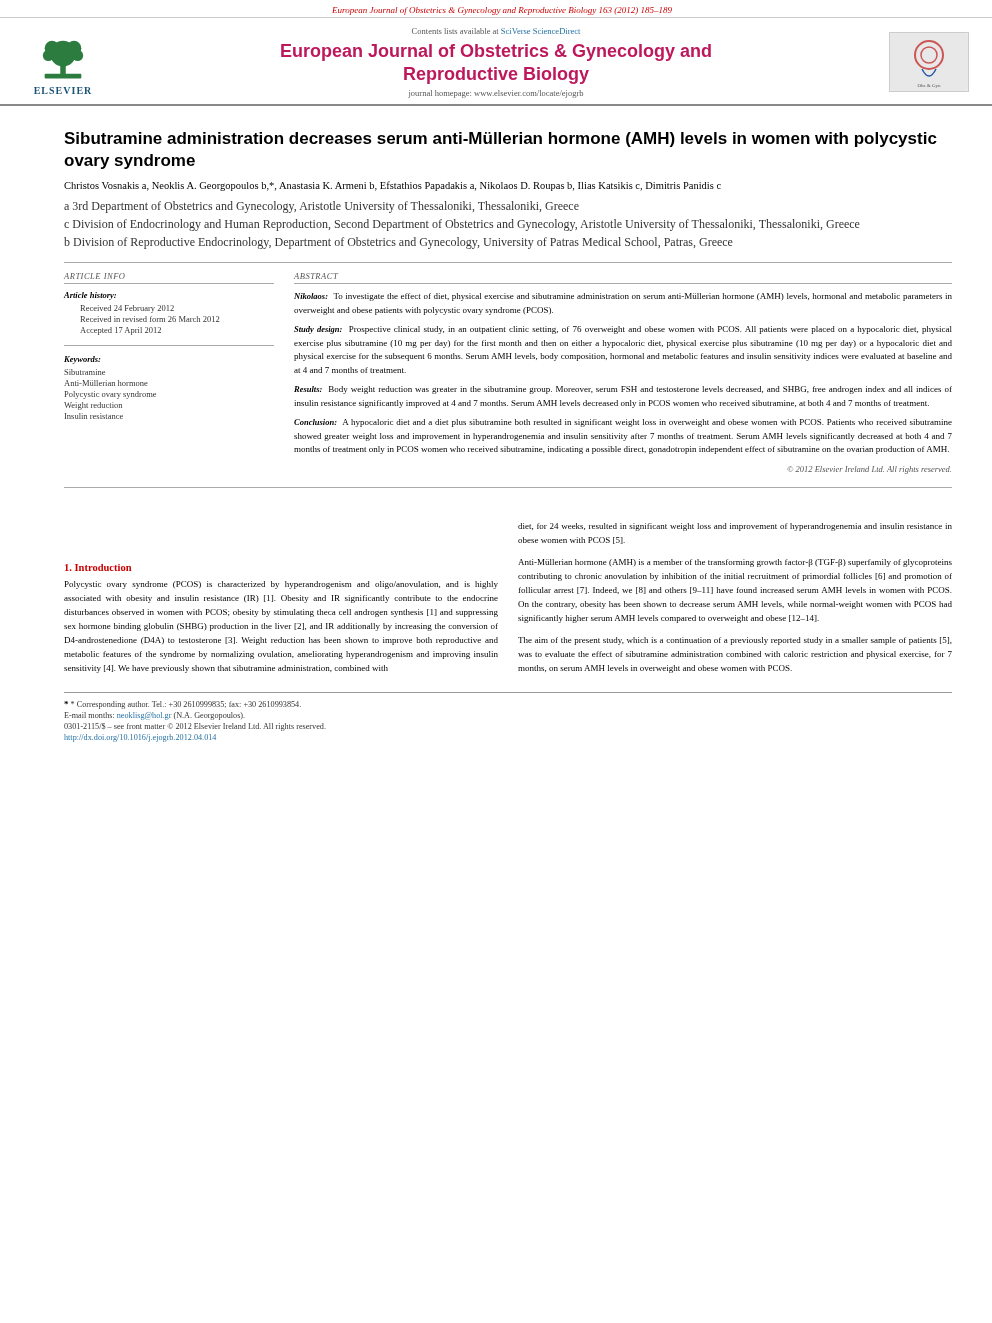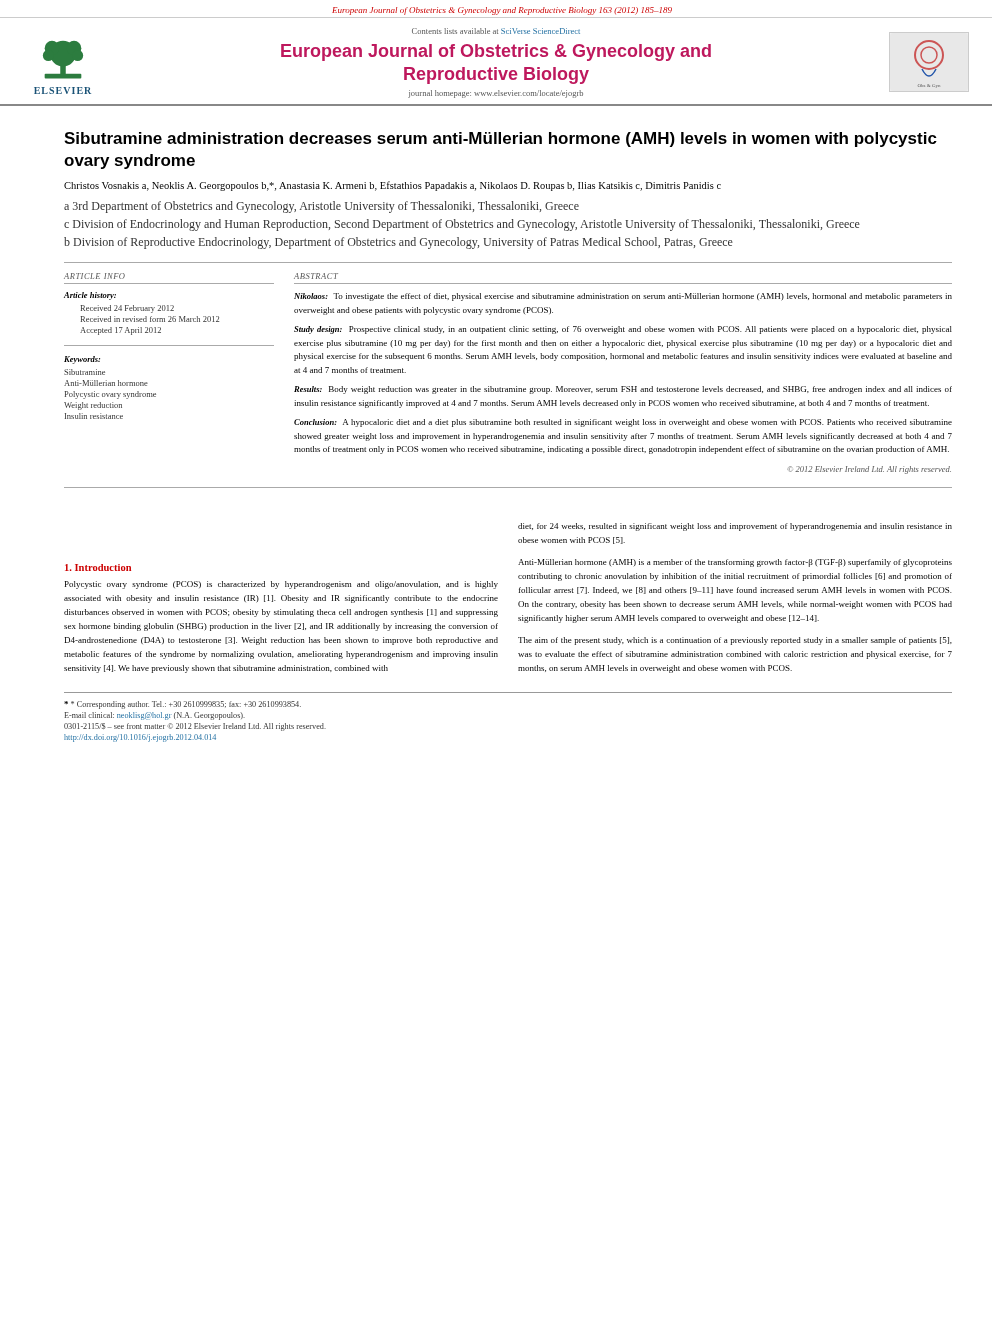--- a/index.html
+++ b/index.html
@@ -374,21 +374,21 @@
       </div>
     </div>
   </div>
 
   <div class="footnote-area">
     <div class="footnote-line">
       <span class="star">*</span>
       <span>* Corresponding author. Tel.: +30 2610999835; fax: +30 2610993854.</span>
     </div>
     <div class="footnote-line">
-      <span>E-mail clinical:</span>
+      <span>E-mail months:</span>
       <a href="#">
         <span>neoklisg@hol.gr</span>
       </a>
       <span>(N.A. Georgopoulos).</span>
     </div>
     <div class="footnote-line">
       <span>0301-2115/$ – see front matter © 2012 Elsevier Ireland Ltd. All rights reserved.</span>
     </div>
     <div class="footnote-line">
       <a href="#">

